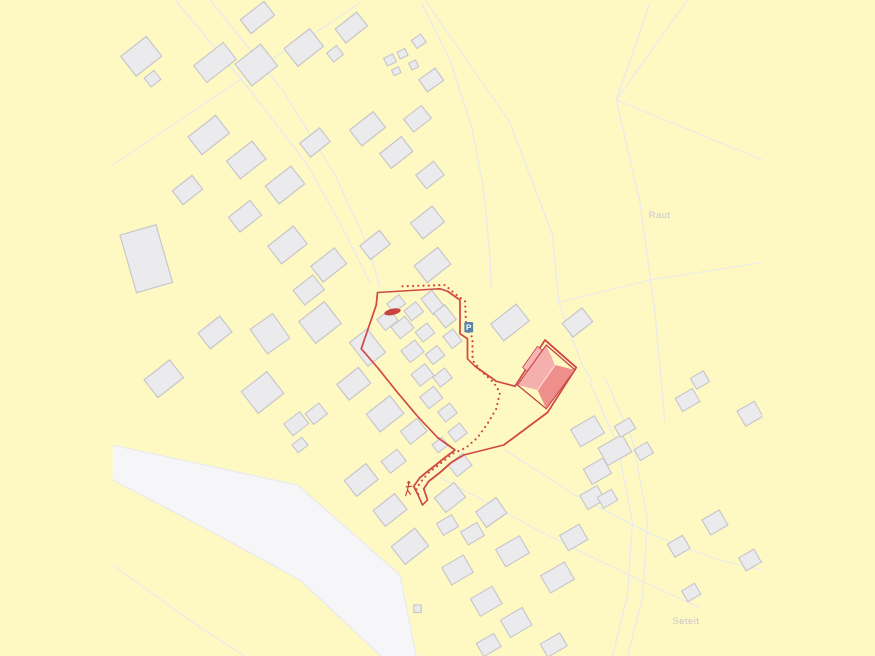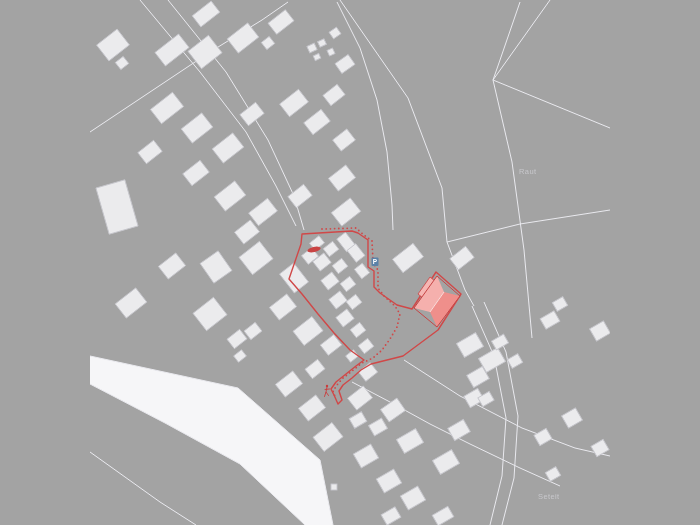--- a/index.html
+++ b/index.html
@@ -1,19 +1,19 @@
 <!DOCTYPE html>
 <html><head>
 <meta charset="utf-8">
 <style>
   html,body{margin:0;padding:0;background:#ffffff;}
   .page{
     position:relative;
     width:700px;height:525px;
-    background:#a3a3a3;
+    background:#fef9c3;
     overflow:hidden;
     font-family:"Liberation Sans", sans-serif;
   }
   svg{display:block;}
   .map-label{
     font-family:"Liberation Sans", sans-serif;
     letter-spacing:.4px;
   }
 </style>
 </head>

